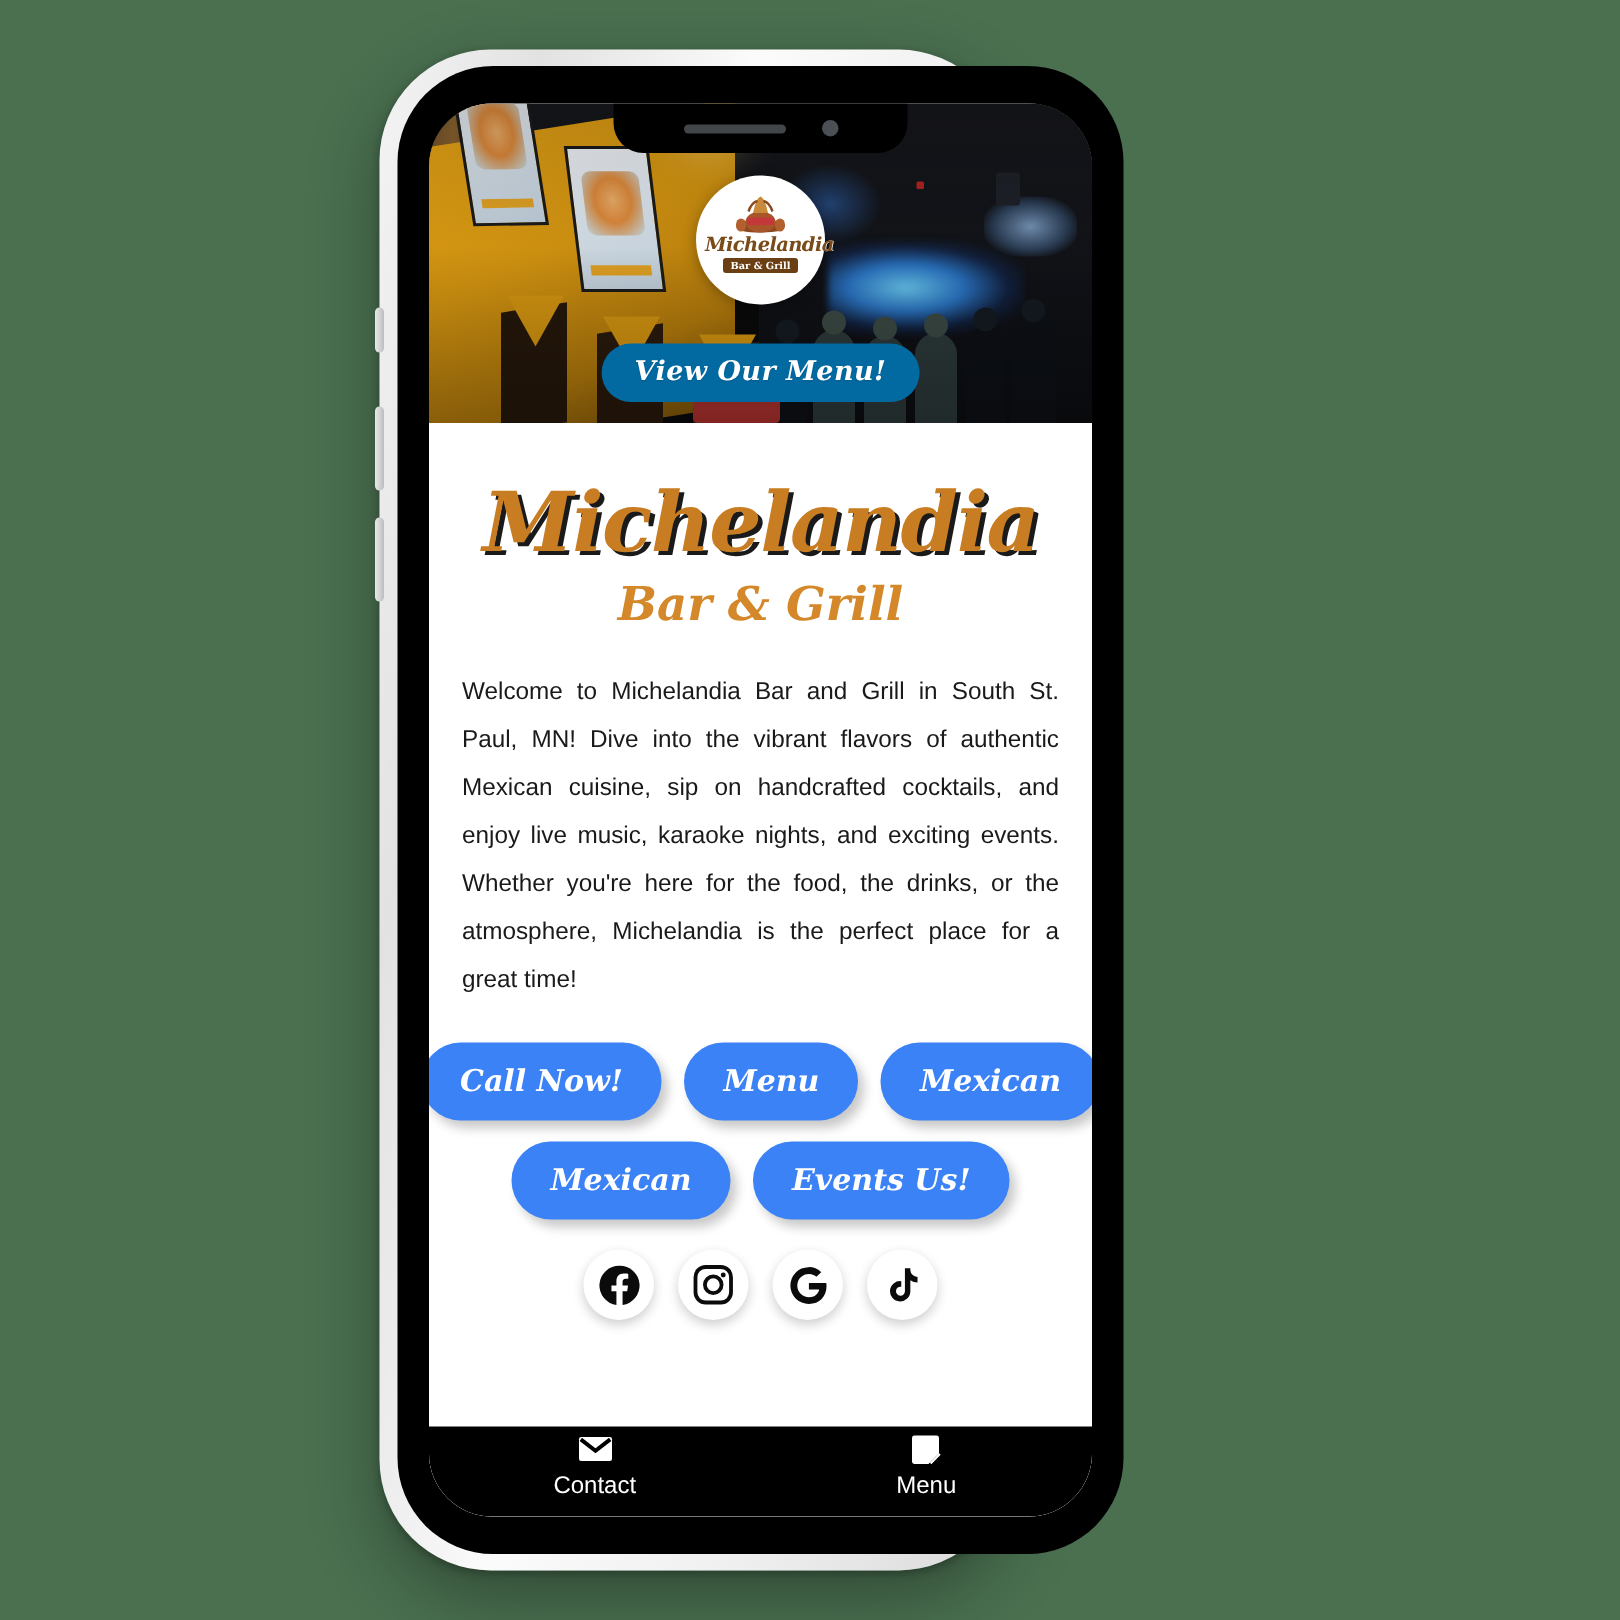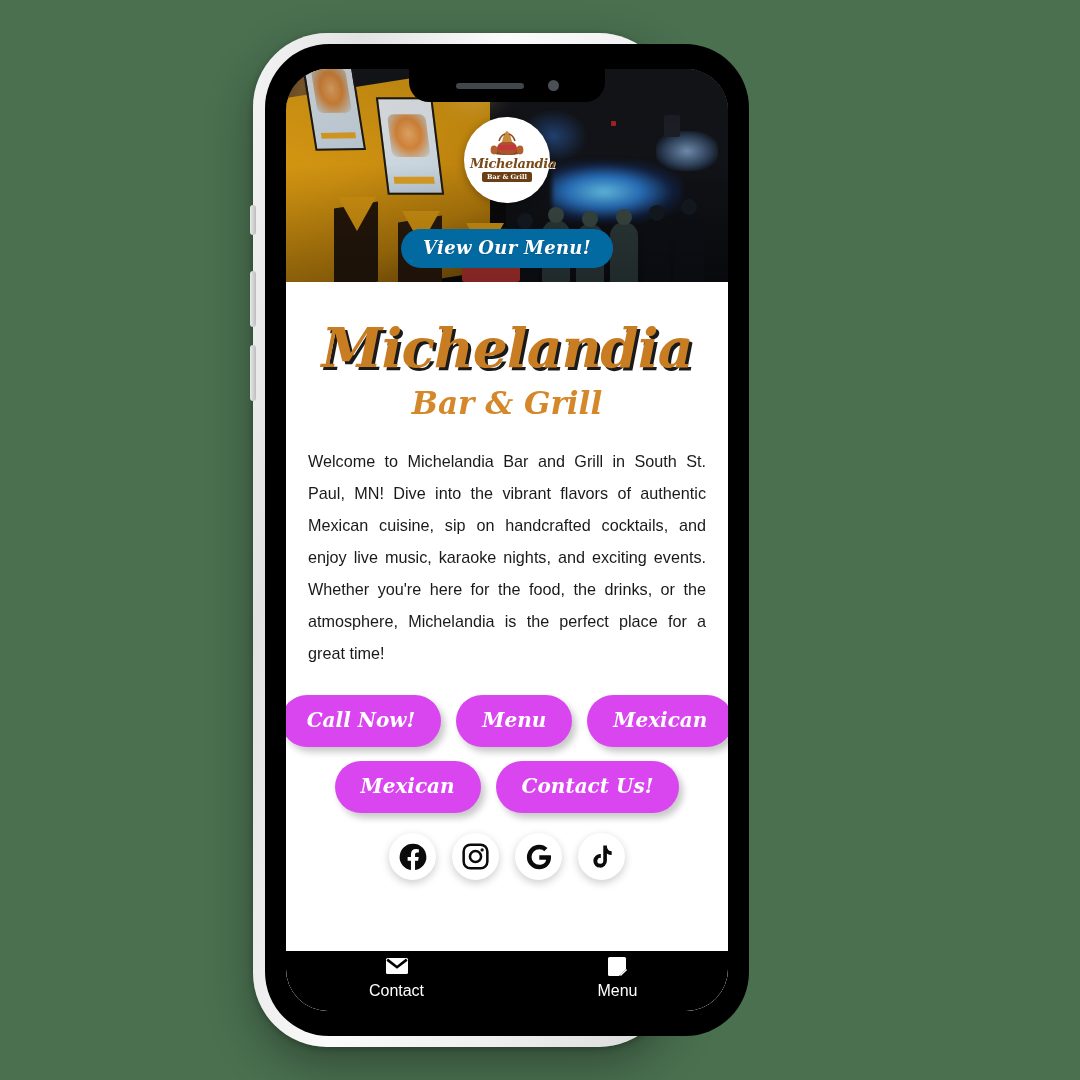--- a/index.html
+++ b/index.html
@@ -337,21 +337,21 @@
   }
 
   .cta-rows { margin-top: 26px; }
   .cta-row {
     display: flex;
     justify-content: center;
     gap: 15px;
     margin-bottom: 14px;
   }
   .cta-btn {
-    background: #d946ef;
+    background: #3b82f6;
     color: #fff;
     border: none;
     border-radius: 26px;
     padding: 13px 26px 15px;
     font-family: "DejaVu Serif", serif;
     font-style: italic;
     font-weight: bold;
     font-size: 20px;
     cursor: pointer;
     white-space: nowrap;
@@ -498,21 +498,21 @@
           <p class="about">Welcome to Michelandia Bar and Grill in South St. Paul, MN! Dive into the vibrant flavors of authentic Mexican cuisine, sip on handcrafted cocktails, and enjoy live music, karaoke nights, and exciting events. Whether you're here for the food, the drinks, or the atmosphere, Michelandia is the perfect place for a great time!</p>
 
           <div class="cta-rows">
             <div class="cta-row">
               <button class="cta-btn">Call Now!</button>
               <button class="cta-btn">Menu</button>
               <button class="cta-btn">Mexican</button>
             </div>
             <div class="cta-row">
               <button class="cta-btn">Mexican</button>
-              <button class="cta-btn">Contact Us!</button>
+              <button class="cta-btn">Events Us!</button>
             </div>
           </div>
 
           <div class="social-row">
             <button class="social-btn">
               <svg width="30" height="30" viewBox="0 0 24 24">
                 <path fill="#0b0b0b" d="M12 1.5A10.5 10.5 0 0 0 10.36 22.4v-7.33H7.7v-3.03h2.66V9.73c0-2.63 1.56-4.08 3.96-4.08 1.15 0 2.35.2 2.35.2v2.58h-1.32c-1.3 0-1.71.81-1.71 1.64v1.97h2.91l-.47 3.03h-2.44v7.33A10.5 10.5 0 0 0 12 1.5z"></path>
               </svg>
             </button>
             <button class="social-btn">

